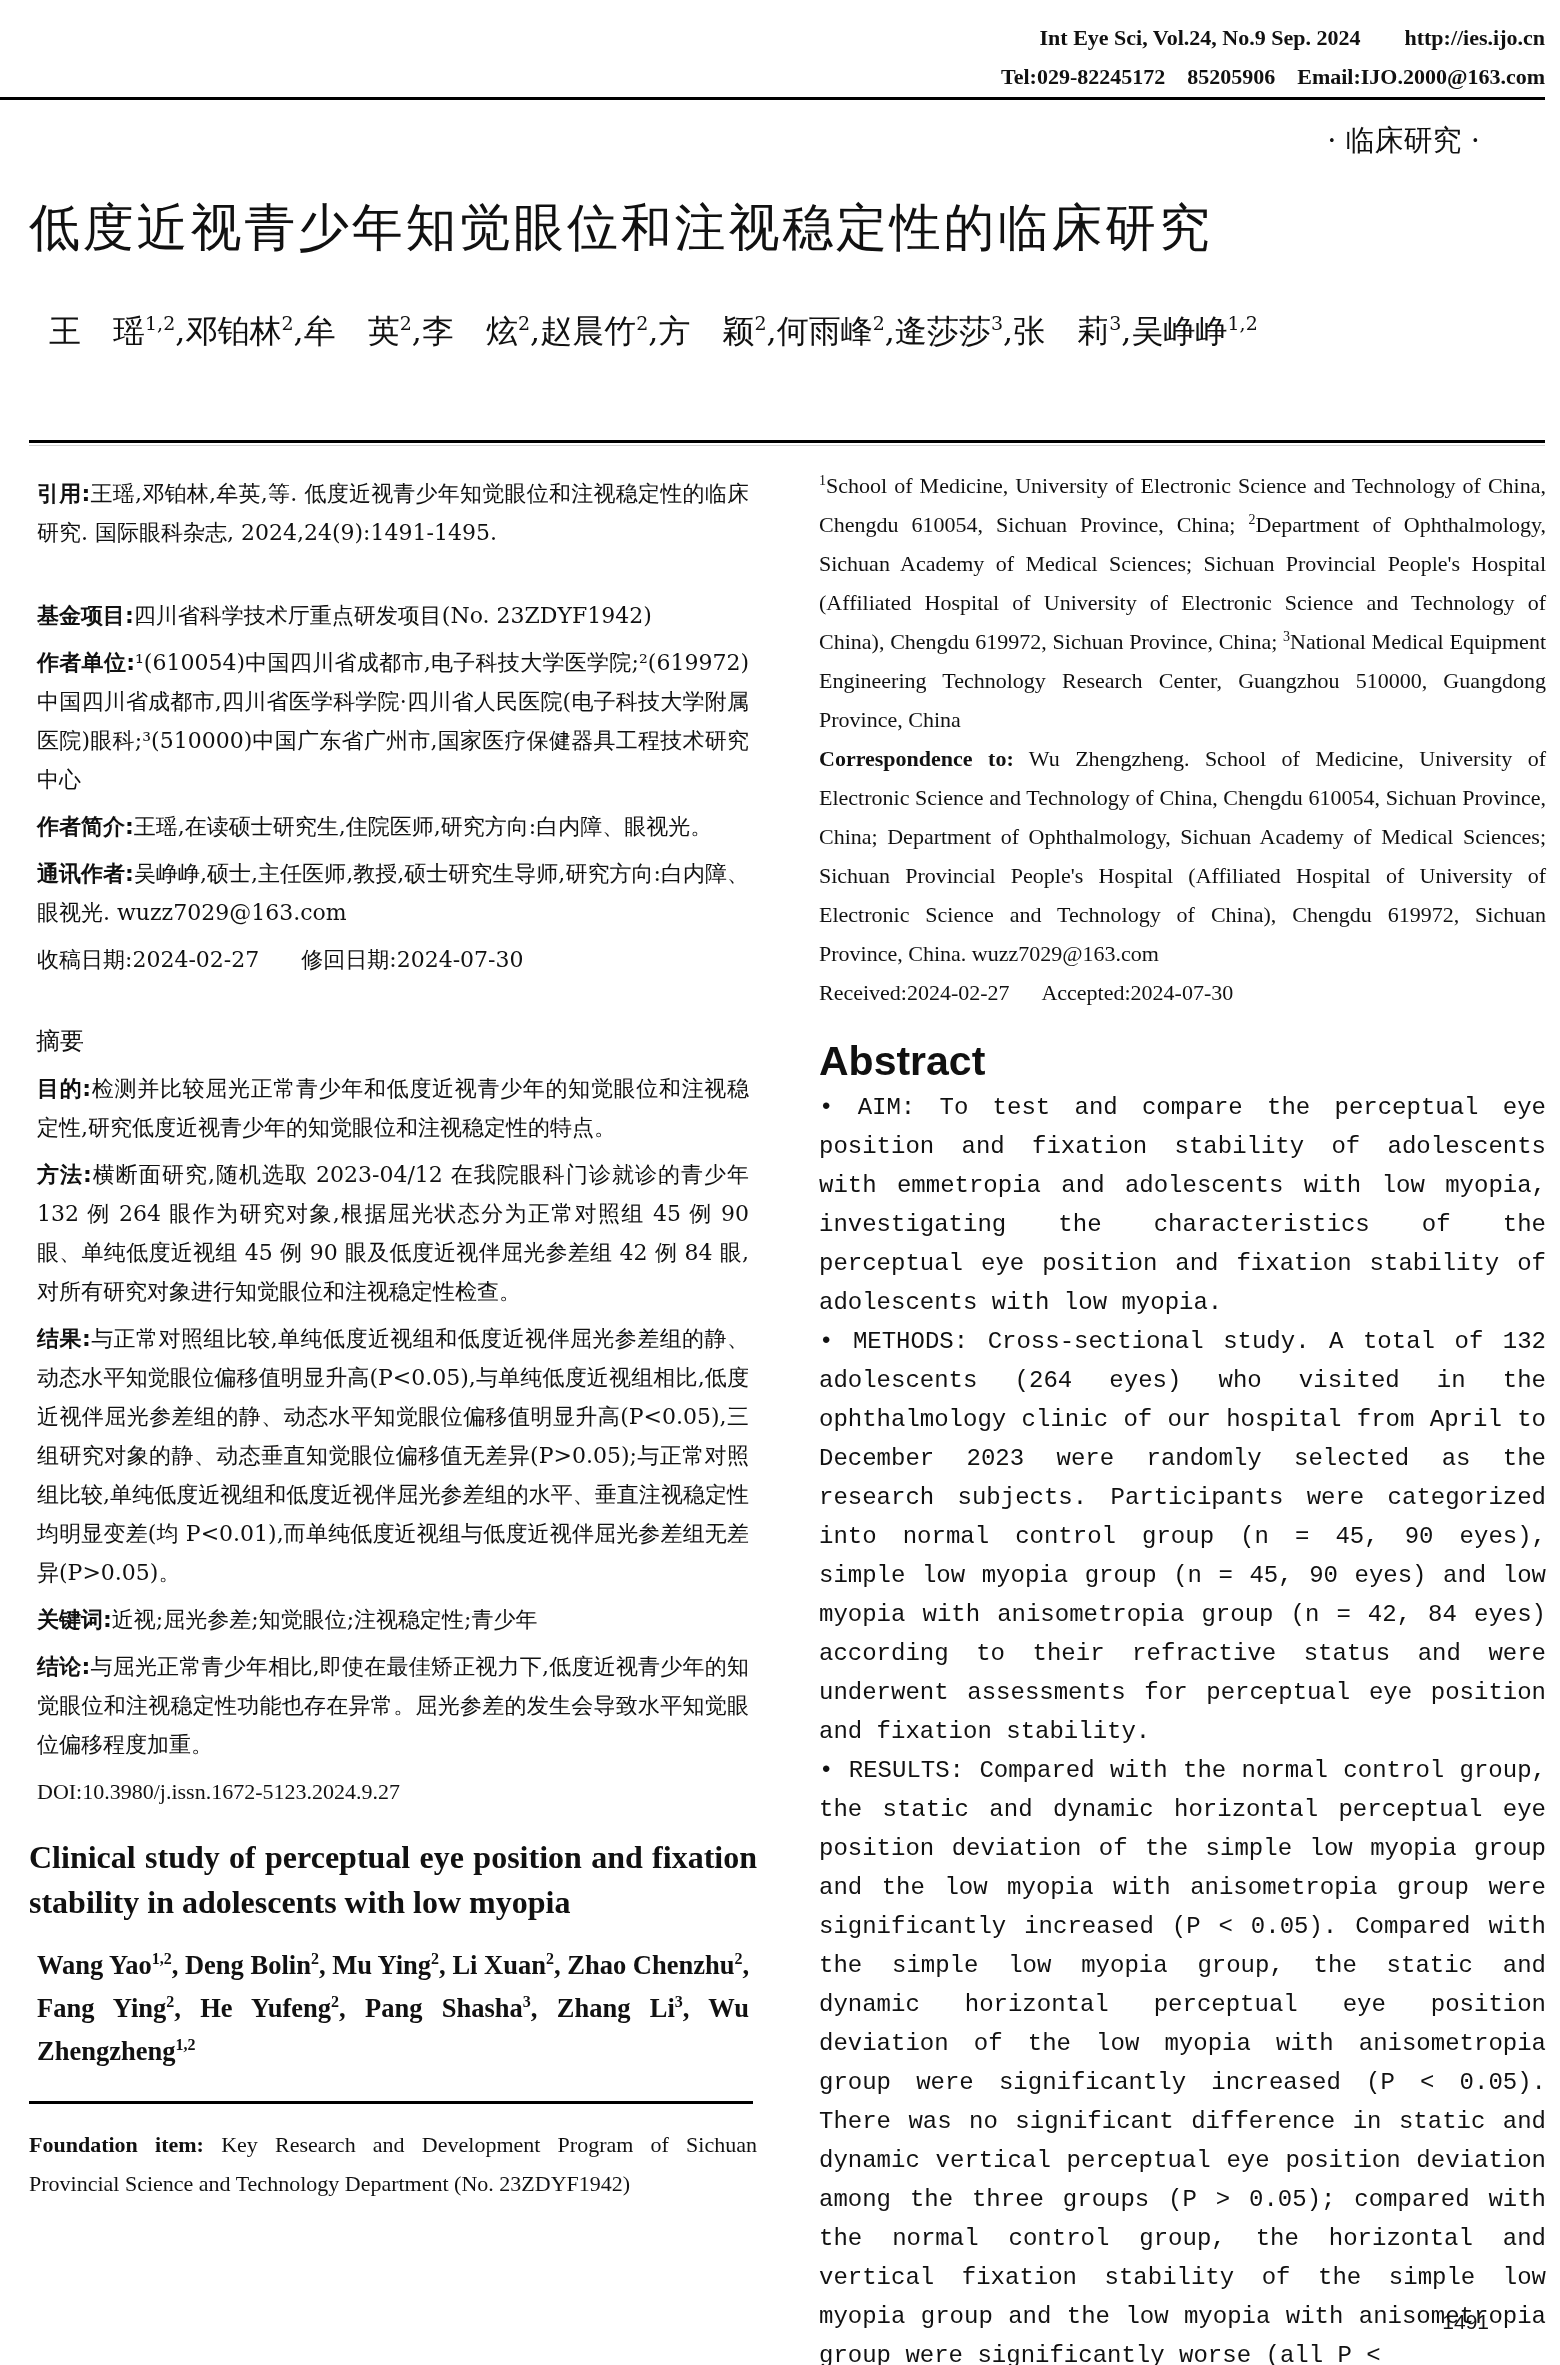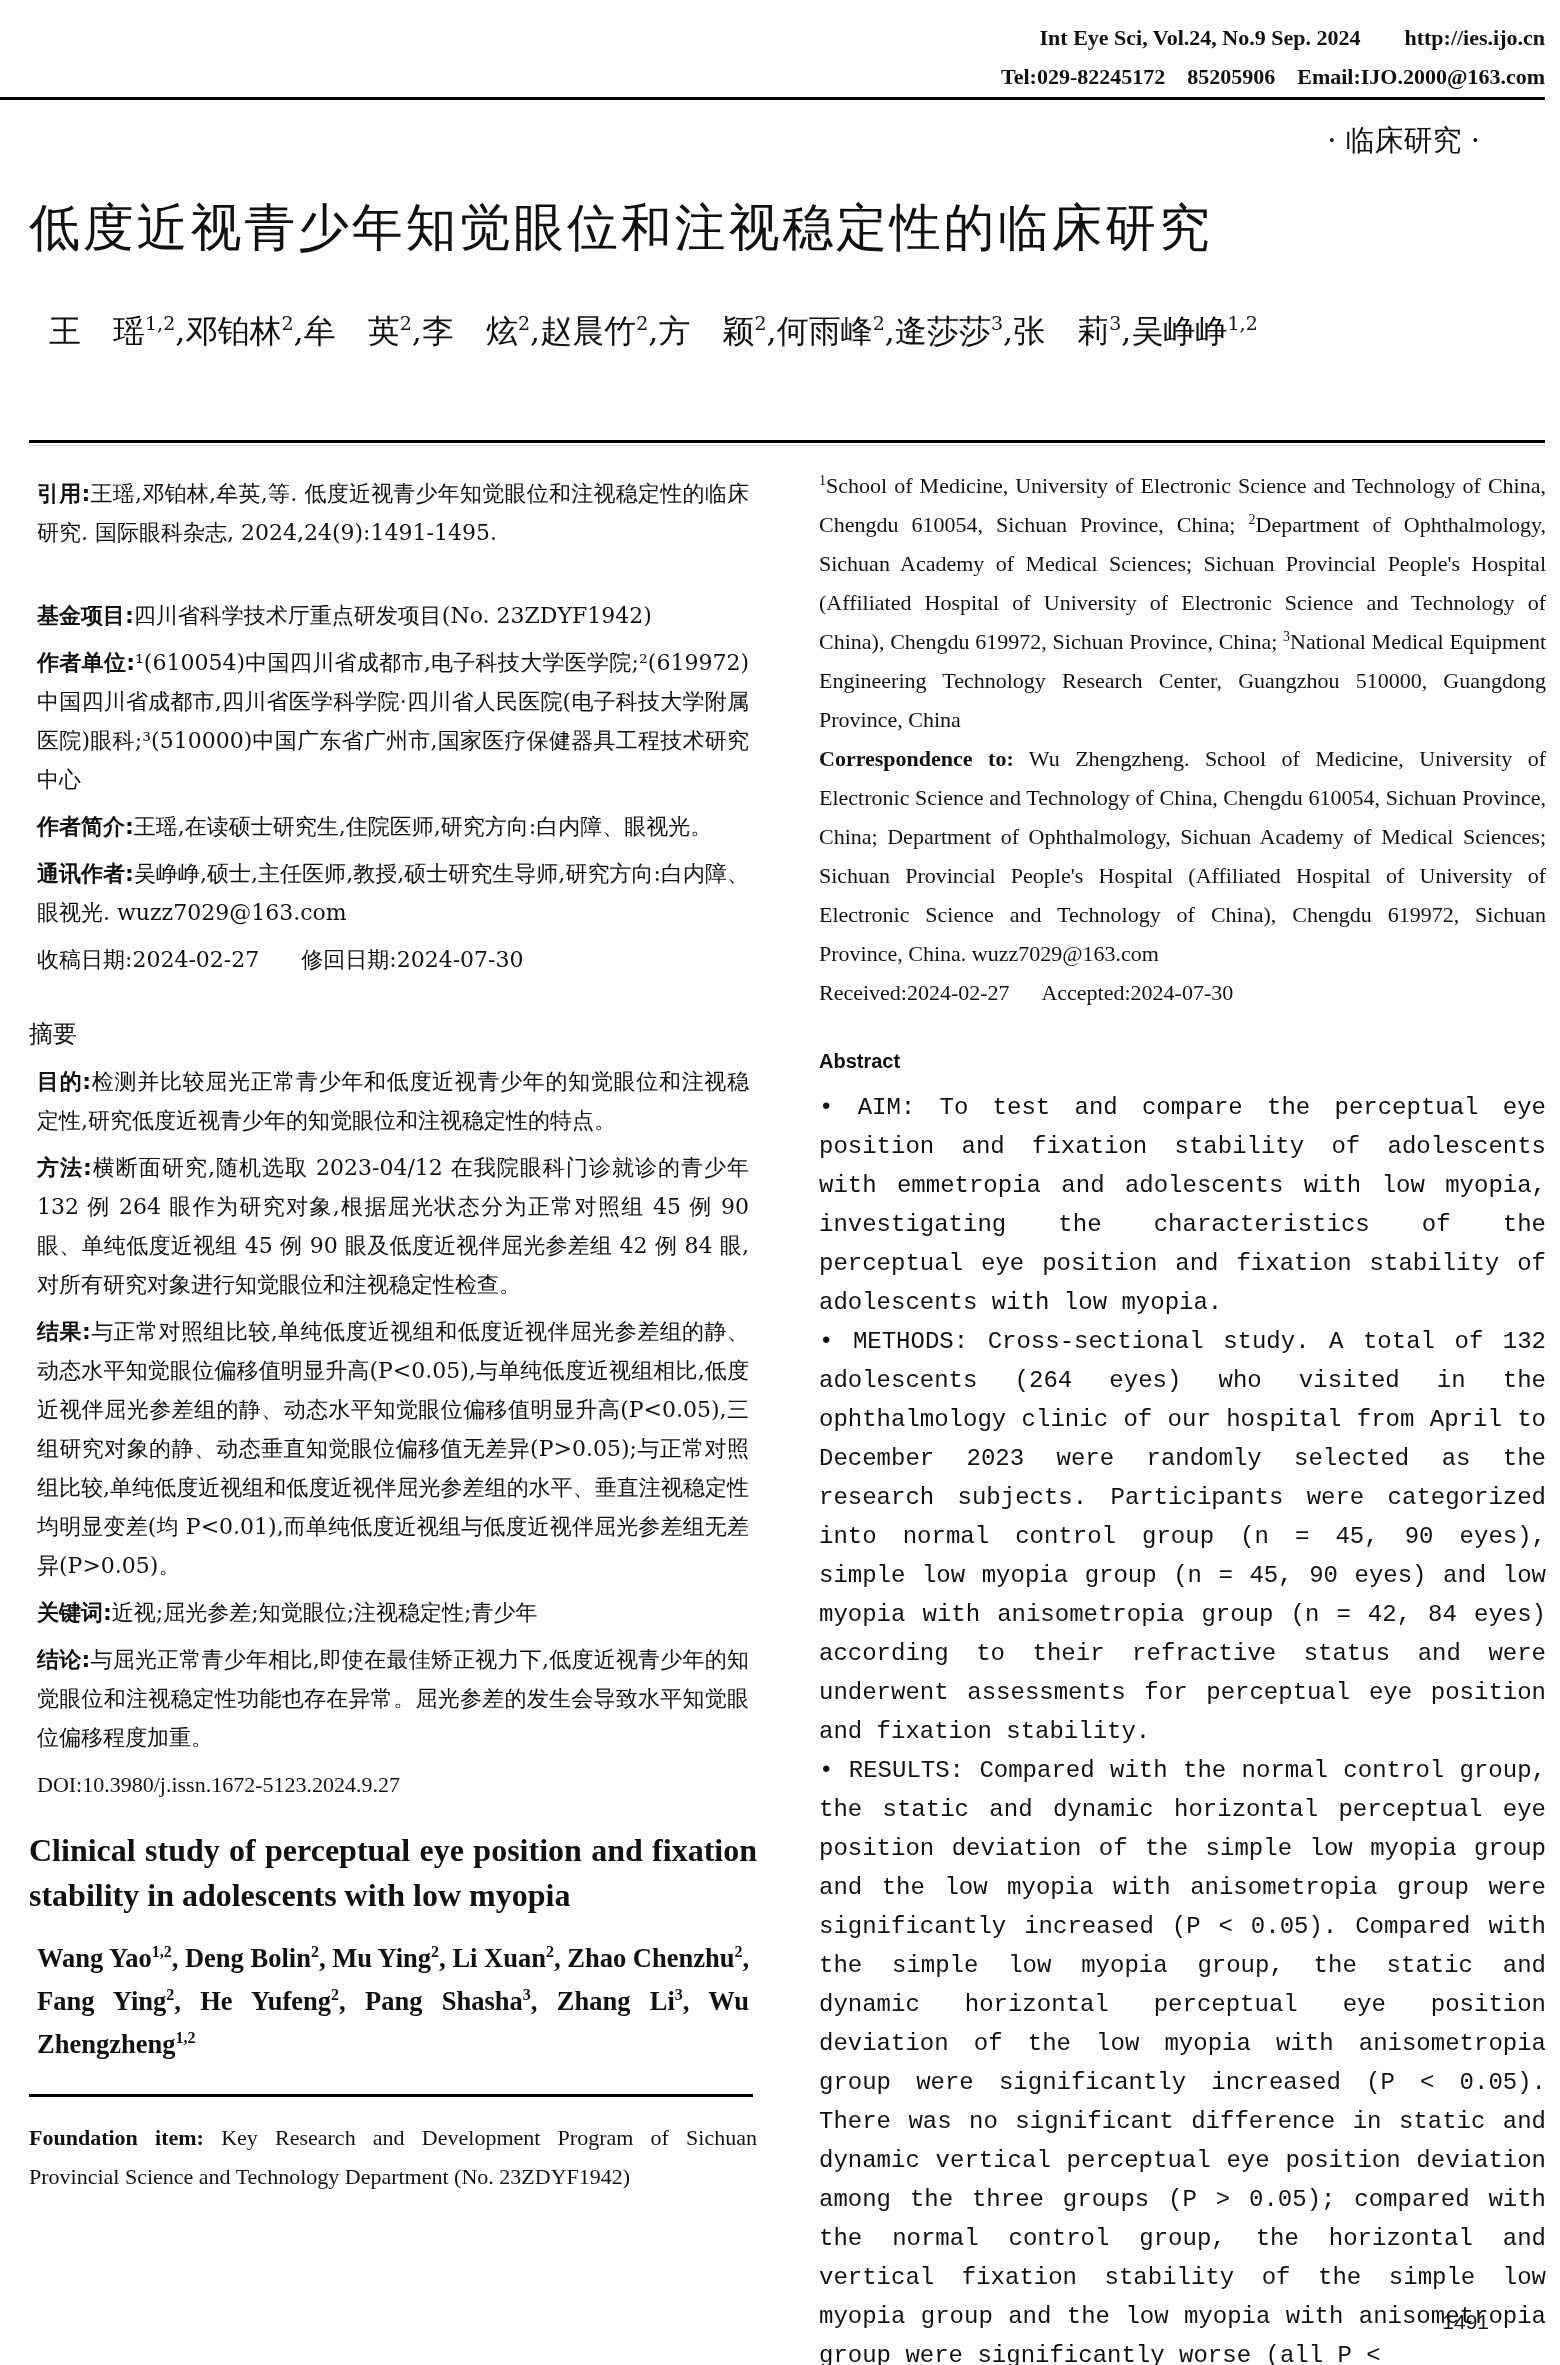--- a/index.html
+++ b/index.html
@@ -20,31 +20,31 @@
   .top-rule { position:absolute; left:29px; width:1516px; top:440px; height:2.8px; background:#000; }
   .top-rule2 { position:absolute; left:29px; width:1516px; top:445px; height:0.9px; background:#d0d0d0; }
 
   .col { position:absolute; top:466px; }
   #left { left:29px; width:728px; }
   #right { left:819px; width:727px; }
 
   .p { font-size:22px; line-height:39px; text-align:justify; font-family:"DejaVu Serif",serif; margin:8px; }
   .p b { font-family:"DejaVu Sans",sans-serif; font-weight:bold; }
   .gap { height:28px; }
-  .abs-head { font-size:24px; line-height:39px; font-family:"DejaVu Serif",serif; margin:0; }
+  .abs-head { font-size:24px; line-height:39px; font-family:"DejaVu Serif",serif; margin:7px; }
   .en-title { font-family:Liberation Serif, serif; font-weight:bold; font-size:32px; line-height:45px;
               text-align:justify; margin:24px 0 19px 0; }
   .en-authors { font-family:"Liberation Serif",serif; font-weight:bold; font-size:26.5px; line-height:43px;
                 text-align:justify; margin:8px; }
   .en-authors sup { font-size:16px; line-height:0; }
   .left-rule { height:3.3px; background:#000; width:724px; margin:28px 0 21px 0; }
   .en { font-family:"Liberation Serif",serif; font-size:22px; line-height:39px; text-align:justify; margin:0; }
   .en b { font-weight:bold; }
   .en sup { font-size:14px; line-height:0; }
-  .abstract-title { font-family:"Liberation Sans",sans-serif; font-weight:bold; font-size:20px;
+  .abstract-title { font-family:"Liberation Sans",sans-serif; font-weight:bold; font-size:41px;
                     margin:28px 0 4.7px 0; line-height:43px; }
   .abs-en { font-family:Liberation Mono, monospace; font-size:24px; line-height:39px;
             text-align:justify; margin:0; }
   .page-num { position:absolute; right:71px; top:2310px; font-family:"Liberation Sans",sans-serif; font-size:21px; }
 </style>
 </head>
 <body>
 
 <div class="hdr-line" id="hdr1">Int Eye Sci, Vol.24, No.9 Sep. 2024        http://ies.ijo.cn</div>
 <div class="hdr-line" id="hdr2">Tel:029-82245172    85205906    Email:IJO.2000@163.com</div>

